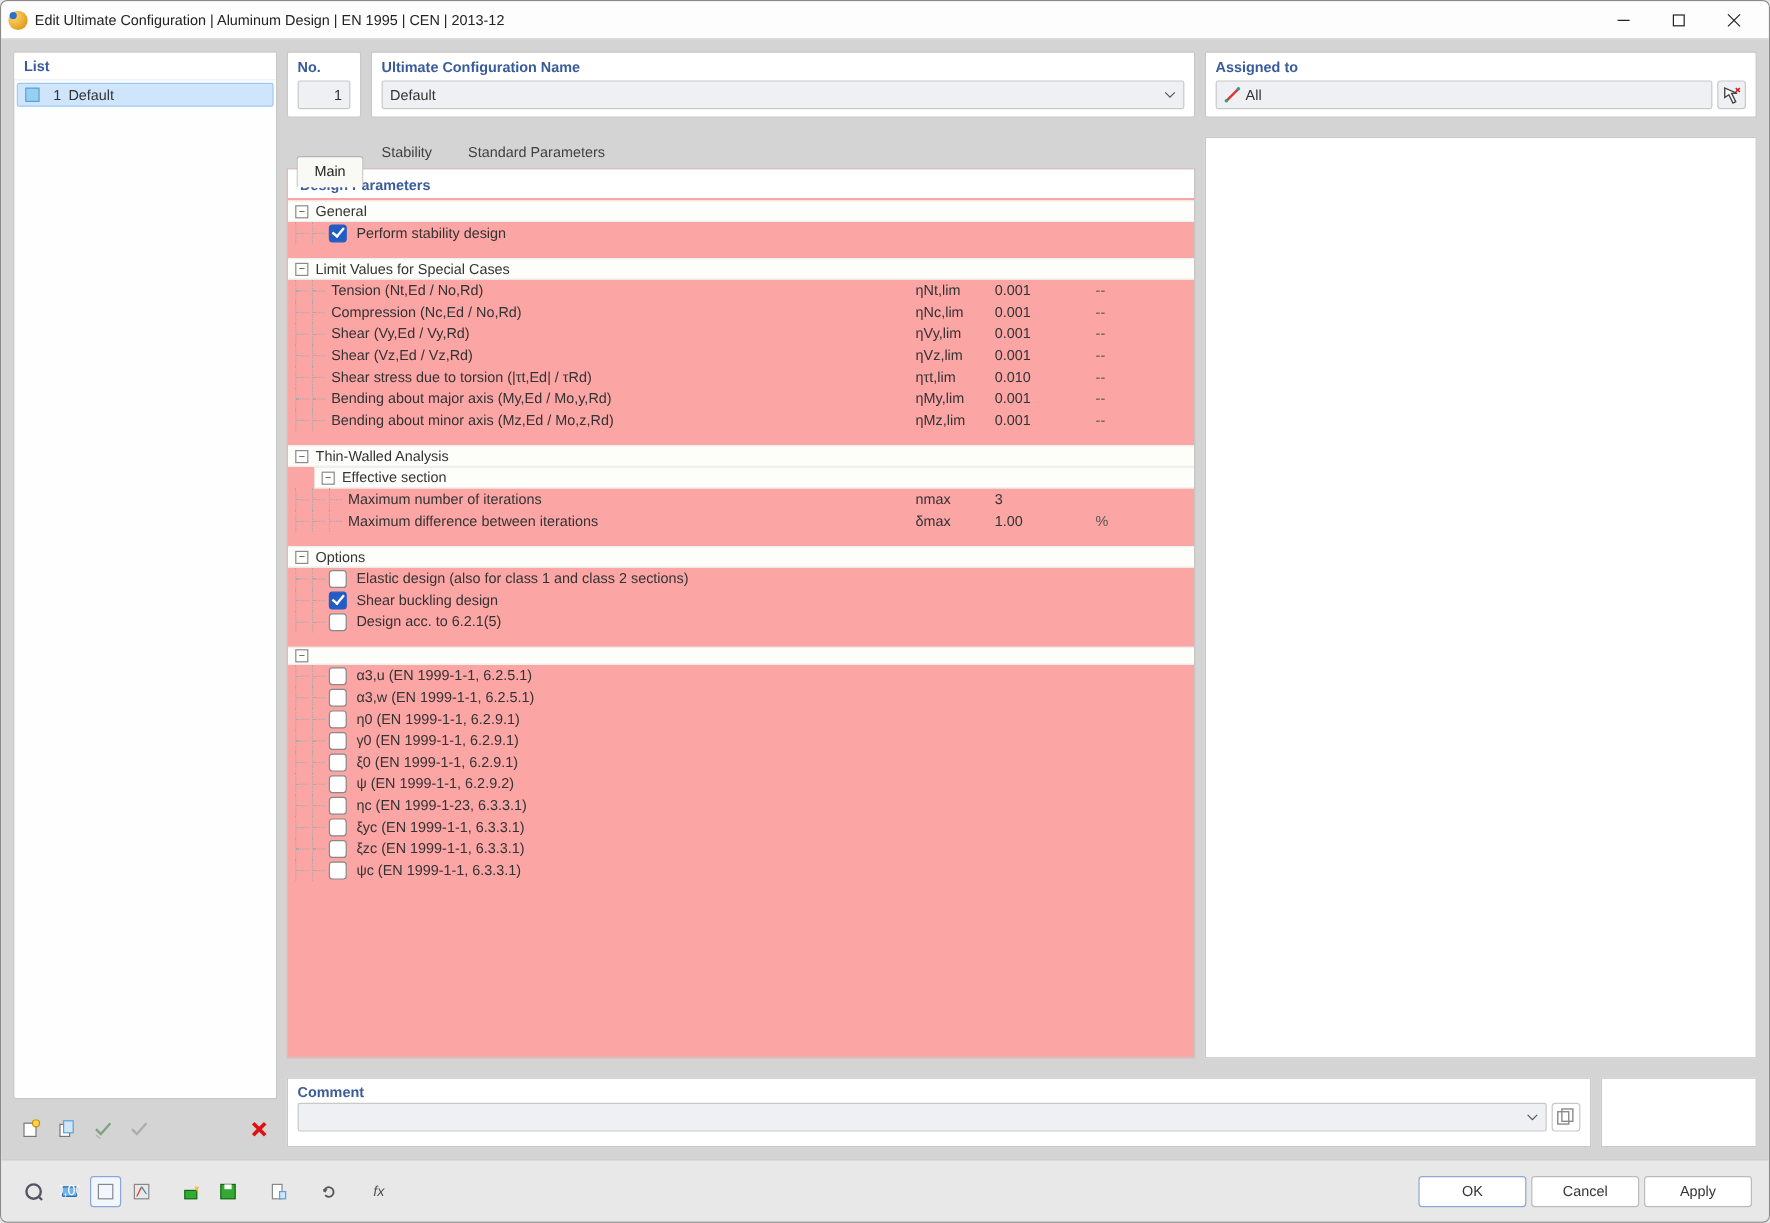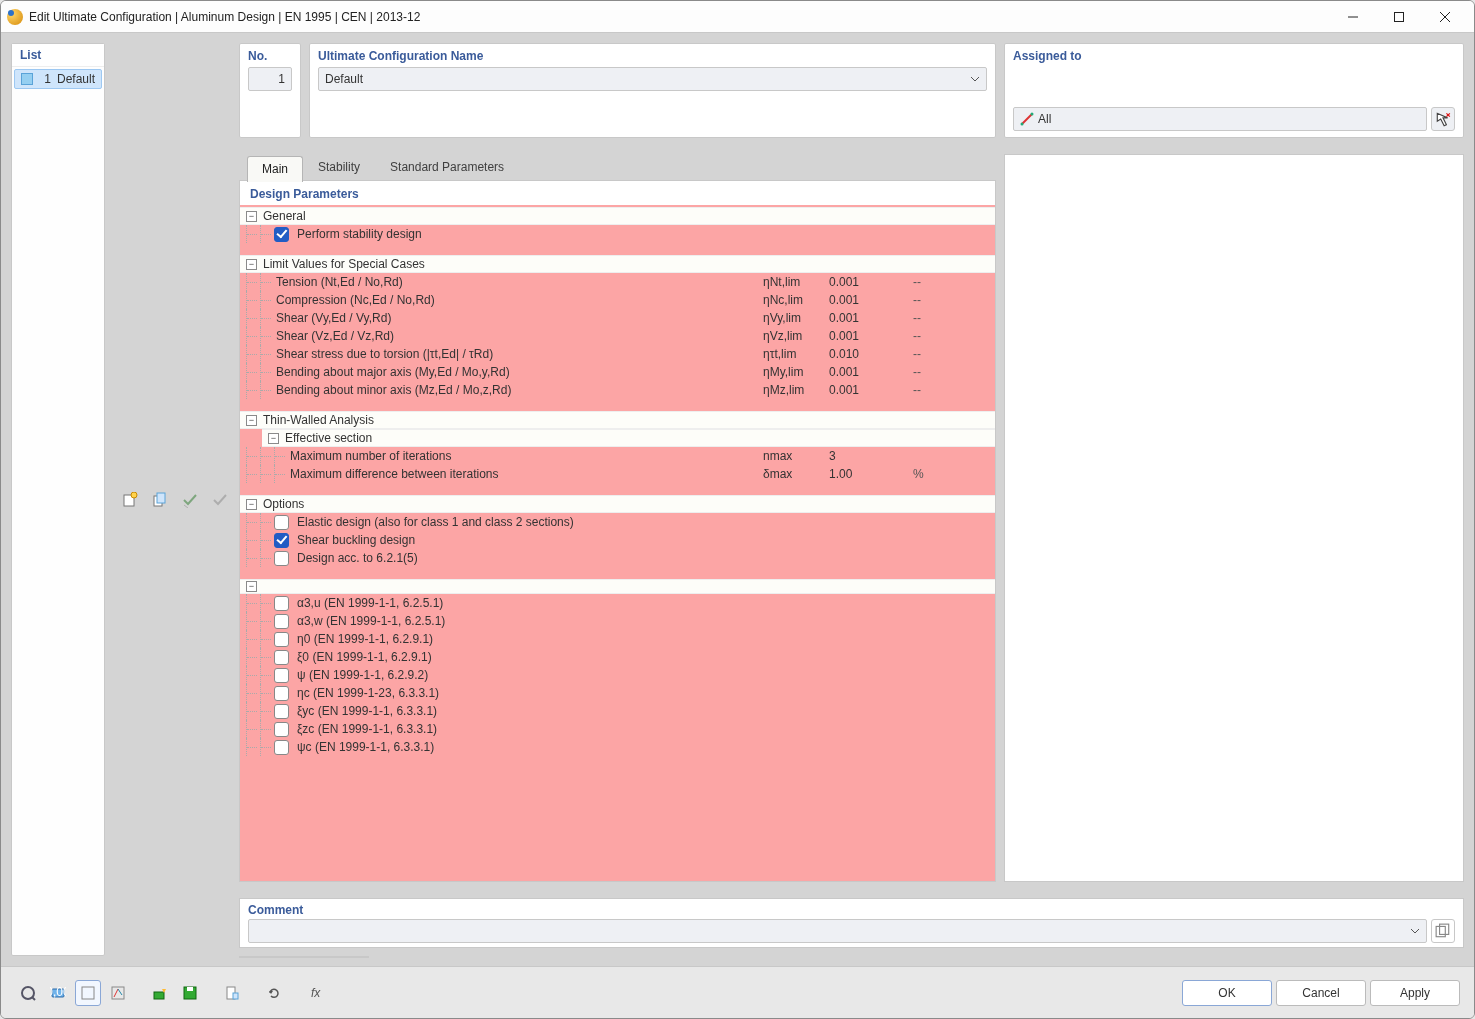--- a/index.html
+++ b/index.html
@@ -25,21 +25,21 @@
   .titlebar .icon{width:16px;height:16px;border-radius:50%;background:radial-gradient(circle at 30% 30%,#ffd76a,#d68a08);margin-right:6px;position:relative;}
   .titlebar .icon::after{content:"";position:absolute;width:6px;height:6px;background:#2c71c9;border-radius:50%;top:1px;left:1px;}
   .titlebar .title{flex:1;font-size:12px;color:#222;}
   .winbtn{width:46px;height:32px;display:flex;align-items:center;justify-content:center;}
   .winbtn svg{width:12px;height:12px;stroke:#222;stroke-width:1;fill:none;}
   
   
   .body{display:flex;gap:8px;padding:10px;height:calc(100% - 32px - 52px);background:#d4d4d4;}
   
   
-  .left{width:220px;display:flex;flex-direction:row;gap:10px;}
+  .left{width:220px;display:flex;flex-direction:column;gap:10px;}
   .panel{background:var(--panel);border:1px solid var(--border);border-radius:2px;}
   .panel-head{padding:4px 8px;color:var(--header-text);font-weight:600;border-bottom:1px solid #eee;background:#fff;}
   .list-item{display:flex;align-items:center;padding:2px 6px;border-radius:2px;background:var(--selected);border:1px solid #9dc8f2;}
   .list-item .sq{width:12px;height:12px;background:#95cff1;border:1px solid #5aa3d8;margin-right:6px;}
   .list-item .num{width:12px;text-align:right;margin-right:6px;}
   
   .left-toolbar{display:flex;align-items:center;gap:4px;padding:2px;background:#d4d4d4;}
   .tbtn{width:26px;height:26px;display:flex;align-items:center;justify-content:center;border:1px solid transparent;border-radius:3px;}
   .tbtn svg{width:16px;height:16px;}
   .spacer{flex:1;}
@@ -48,32 +48,32 @@
   .right{flex:1;display:flex;flex-direction:column;gap:16px;min-width:0;}
   
   .top-row{display:flex;gap:8px;}
   .top-cell{background:#fff;border:1px solid var(--border);border-radius:2px;padding:2px 8px 6px;}
   .top-cell .label{color:var(--header-text);font-weight:600;padding:3px 0 4px;}
   .field{background:var(--field-bg);border:1px solid var(--border);border-radius:2px;height:24px;display:flex;align-items:center;padding:0 6px;}
   .field.num{justify-content:flex-end;}
   .field.select{justify-content:space-between;}
   .chev{width:10px;height:10px;}
   
-  .assigned-right{display:flex;gap:4px;align-items:center;margin-top:40px;}
+  .assigned-right{display:flex;gap:4px;align-items:center;}
   .assigned-field{flex:1;}
   .tiny-icon{width:14px;height:14px;}
   
   
   .tabs-wrapper{flex:1;display:flex;gap:8px;}
   .tabs-col{flex:1;display:flex;flex-direction:column;min-width:0;}
   .preview-col{width:460px;background:#fff;border:1px solid var(--border);}
   
   .tabs{display:flex;height:26px;padding-left:8px;background:#d4d4d4;}
   .tab{padding:5px 14px 4px;color:#404040;border:1px solid transparent;border-bottom:none;}
-  .tab.active{background:var(--tab-active);border-color:var(--tab-border);border-radius:3px 3px 0 0;color:#222;position:relative;top:2px;}
+  .tab.active{background:var(--tab-active);border-color:var(--tab-border);border-radius:3px 3px 0 0;color:#222;position:relative;top:16px;}
   
   .tab-body{flex:1;background:#fca5a5;border:1px solid var(--border);padding:0;overflow:hidden;}
   .section-title{padding:6px 10px 4px;color:var(--header-text);font-weight:600;background:#fff;}
   
   .tree{padding:2px 0 8px 0;}
   .group-head{display:flex;align-items:center;padding:1px 6px;background:#fdfdf9;border-top:1px solid #eee;border-bottom:1px solid #eee;}
   .group-head.sub{margin-left:22px;}
   .group-head .expander{width:11px;height:11px;border:1px solid #8a8a8a;margin-right:6px;display:flex;align-items:center;justify-content:center;font-size:9px;line-height:1;color:#444;background:#fff;}
   .group-head .label{flex:1;}
   
@@ -85,21 +85,21 @@
   .cell-label{flex:1;padding-left:2px;white-space:nowrap;}
   .cell-sym{width:70px;padding-left:4px;}
   .cell-val{width:80px;text-align:left;padding-right:4px;}
   .cell-unit{width:80px;padding-left:4px;color:#555;}
   
   .chk{width:15px;height:15px;border:1.5px solid #888;border-radius:3px;margin-right:6px;display:flex;align-items:center;justify-content:center;background:#fff;flex-shrink:0;}
   .chk.checked{background:var(--blue-check);border-color:var(--blue-check);}
   .chk.checked::after{content:"";width:4px;height:8px;border:solid #fff;border-width:0 2px 2px 0;transform:rotate(40deg) translate(-1px,-1px);}
   
   
-  .comment-row{display:flex;gap:8px;height:58px;flex-direction:column;}
+  .comment-row{display:flex;gap:8px;height:58px;}
   .comment-box{flex:1;background:#fff;border:1px solid var(--border);padding:4px 8px;}
   .comment-box .label{color:var(--header-text);font-weight:600;margin-bottom:2px;}
   .comment-field{display:flex;gap:4px;align-items:center;}
   .comment-field .field{flex:1;}
   .mini-preview{width:130px;background:#fff;border:1px solid var(--border);}
   
   
   .footer{height:52px;border-top:1px solid var(--border);background:#e8e8e8;display:flex;align-items:center;padding:0 14px;gap:4px;}
   .footer .spacer{flex:1;}
   .fbtn{min-width:90px;height:26px;border:1px solid #8aa7d6;background:#fff;border-radius:3px;display:flex;align-items:center;justify-content:center;}
@@ -400,20 +400,28 @@
                 </div>
                 <div class="chk"></div>
                 <div class="cell-label">η0 (EN 1999-1-1, 6.2.9.1)</div>
               </div>
               <div class="row">
                 <div class="tree-indent">
                   <div class="line"></div>
                   <div class="line"></div>
                 </div>
                 <div class="chk"></div>
+                <div class="cell-label">γ0 (EN 1999-1-1, 6.2.9.1)</div>
+              </div>
+              <div class="row">
+                <div class="tree-indent">
+                  <div class="line"></div>
+                  <div class="line"></div>
+                </div>
+                <div class="chk"></div>
                 <div class="cell-label">ξ0 (EN 1999-1-1, 6.2.9.1)</div>
               </div>
               <div class="row">
                 <div class="tree-indent">
                   <div class="line"></div>
                   <div class="line"></div>
                 </div>
                 <div class="chk"></div>
                 <div class="cell-label">ψ (EN 1999-1-1, 6.2.9.2)</div>
               </div>

